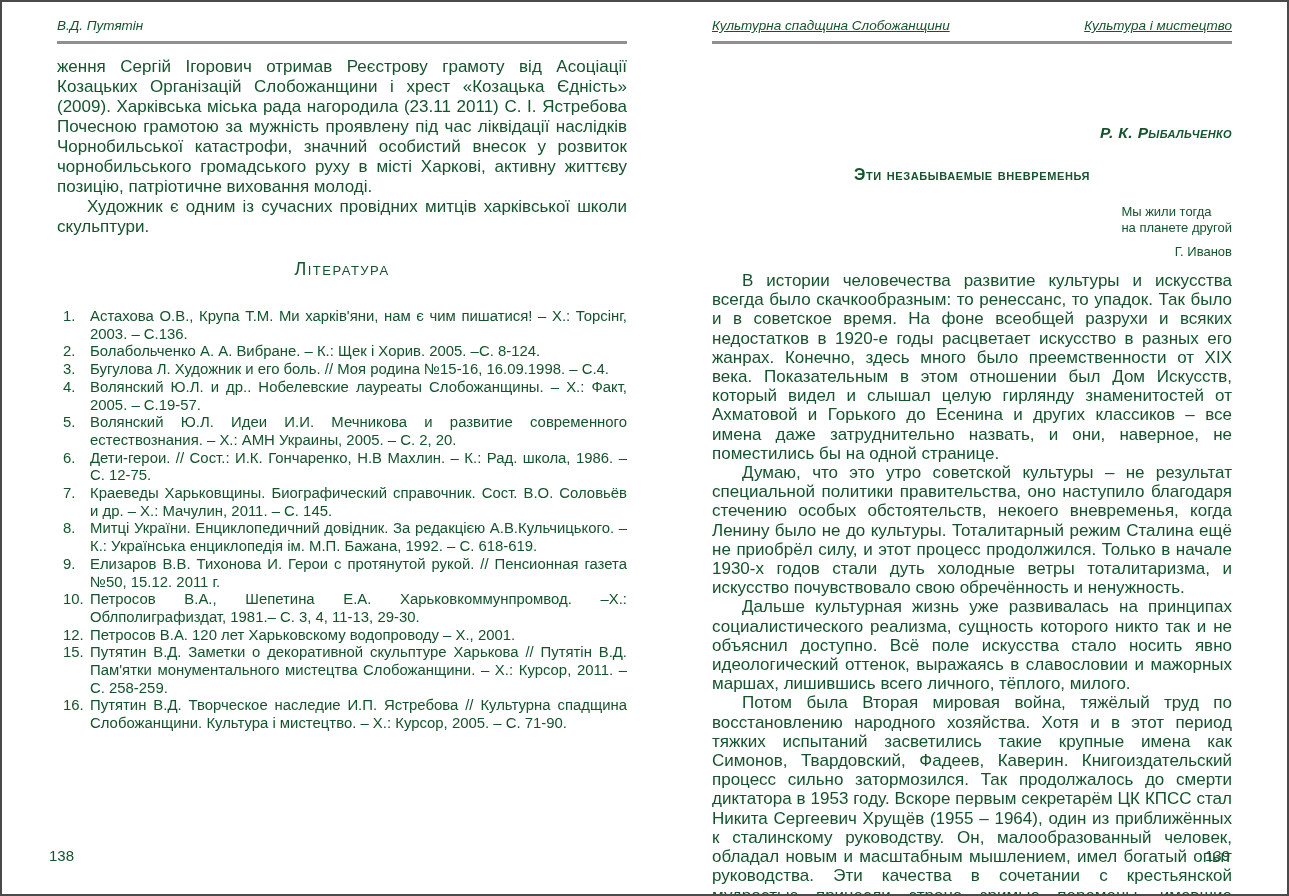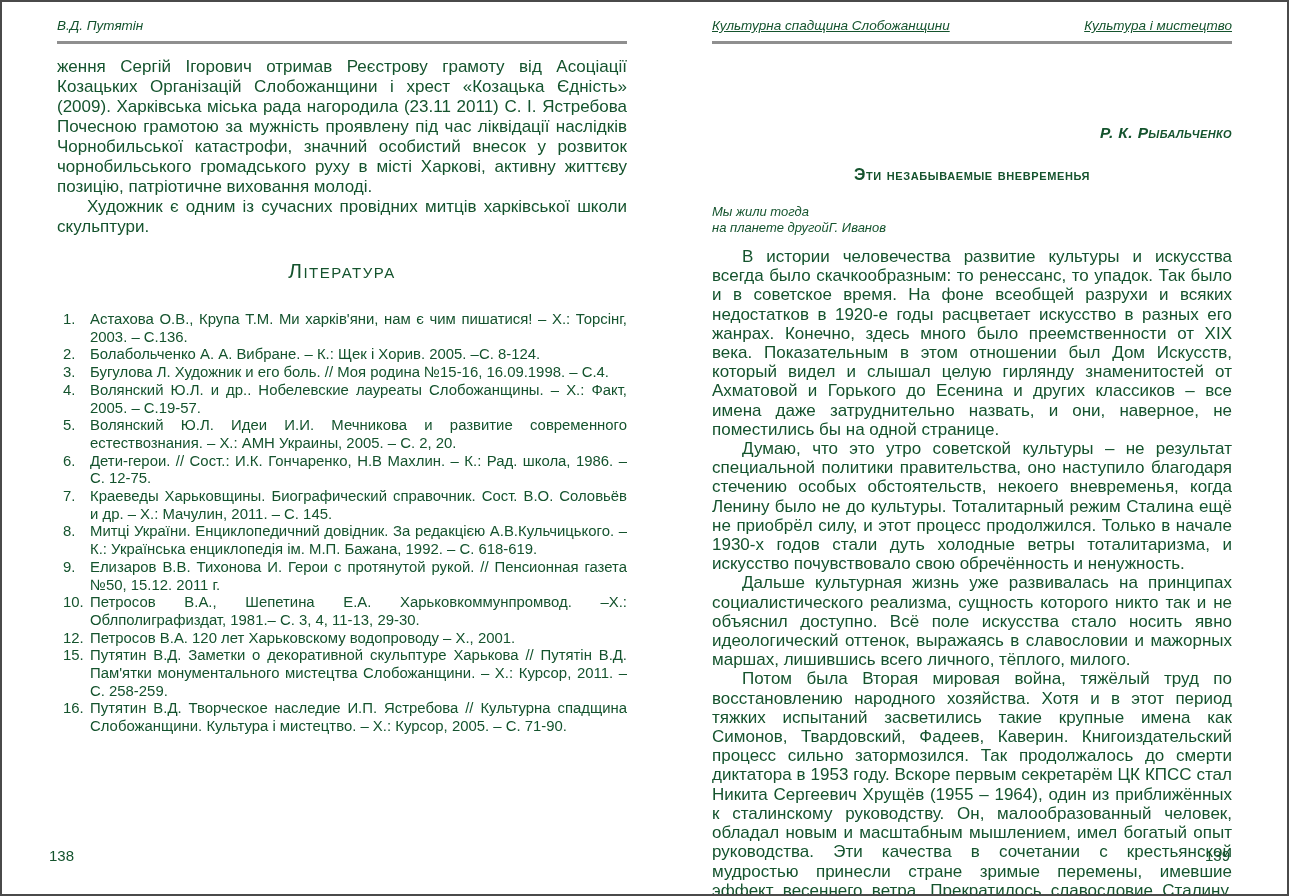--- a/index.html
+++ b/index.html
@@ -44,21 +44,21 @@
     text-align: justify;
   }
   .body-text p { margin: 0; text-indent: 30px; }
   .page-left .body-text { margin-top: 13px; }
   .page-left .body-text p:first-of-type { text-indent: 0; }
 
   .section-title {
     margin: 22px 0 0 0;
     text-align: center;
     font-weight: 400;
-    font-size: 21px;
+    font-size: 18px;
     font-variant: small-caps;
     letter-spacing: 1.5px;
   }
 
   .refs {
     margin-top: 28px;
     font-size: 14.9px;
     line-height: 17.7px;
   }
   .ref-row { display: flex; }
@@ -83,23 +83,22 @@
     margin: 24px 0 0 0;
     text-align: center;
     font-weight: bold;
     font-size: 16px;
     font-variant: small-caps;
     letter-spacing: 0.6px;
   }
   .epigraph {
     margin-top: 20px;
     display: flex;
-    flex-direction: row;
+    flex-direction: column;
     align-items: flex-end;
-    font-style: italic;
     font-size: 13px;
     line-height: 16px;
   }
   .epigraph-lines { text-align: left; }
   .epigraph-attribution { margin-top: 8px; text-align: right; }
 
   .page-right .body-text { margin-top: 11px; line-height: 19.2px; }
 
   .page-number {
     position: absolute;

